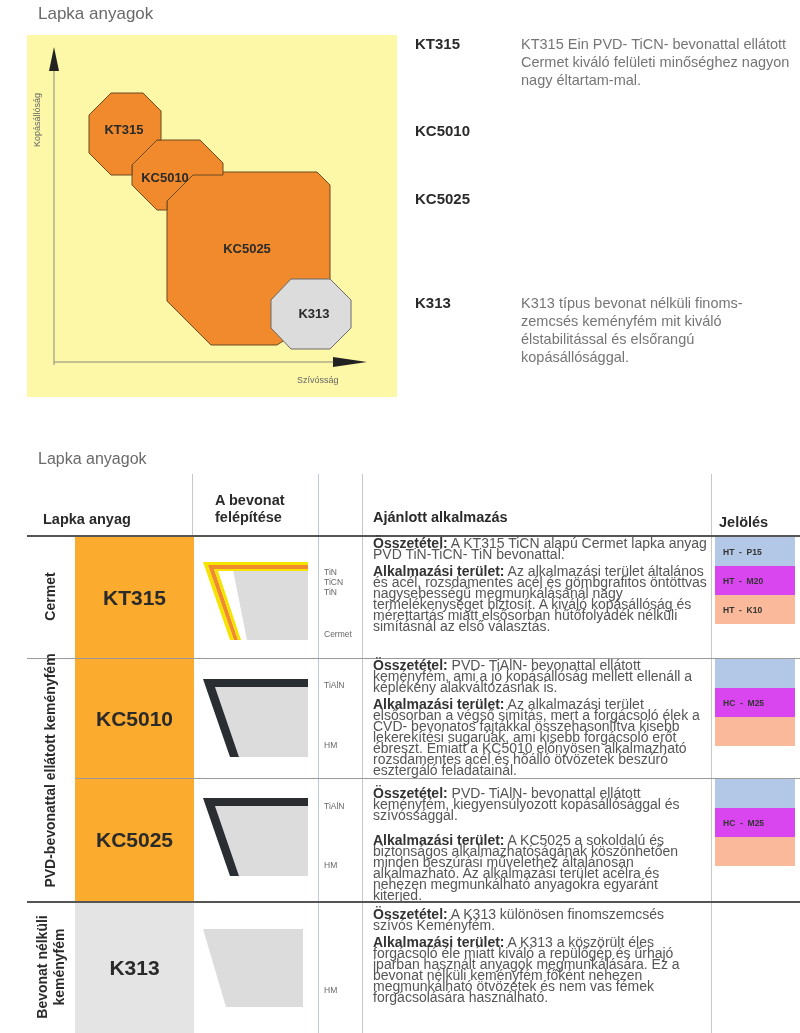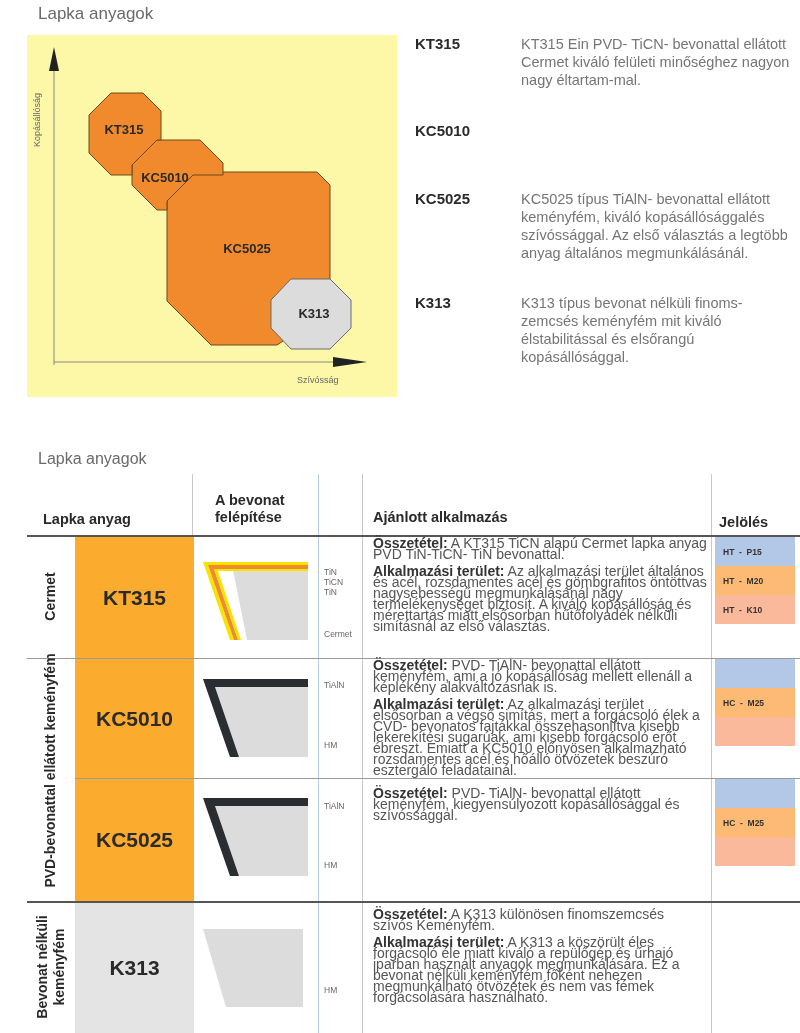--- a/index.html
+++ b/index.html
@@ -17,21 +17,21 @@
   .hdr { position: absolute; font-weight: bold; font-size: 14.5px; color: #2a2a2a; line-height: 17px; }
   .cat { position: absolute; font-weight: bold; font-size: 14px; color: #2a2a2a; transform: rotate(-90deg); transform-origin: center; white-space: nowrap; text-align: center; line-height: 17px; }
   .code-cell { position: absolute; left: 48px; width: 119px; display: flex; align-items: center; justify-content: center; font-weight: bold; font-size: 21px; color: #2a2a2a; }
   .layers { position: absolute; font-size: 8.5px; color: #666; line-height: 10px; }
   .app { position: absolute; left: 346px; width: 334px; font-size: 14px; line-height: 11px; color: #555; }
   .app p { margin-bottom: 6px; }
   .app b { color: #333; }
   .jel { position: absolute; left: 688px; width: 80px; }
   .band { height: 29px; display: flex; align-items: center; padding-left: 8px; font-weight: bold; font-size: 8.5px; color: #333; white-space: pre; }
   .band.blue { background: #b3c7e6; }
-  .band.yellow { background: #fdba74; }
+  .band.yellow { background: #d946ef; }
   .band.red { background: #f9b99a; }
   .band.dbl { flex-direction: column; align-items: flex-start; justify-content: center; line-height: 11px; }
 </style>
 </head>
 <body>
 
 <div class="title1">Lapka anyagok</div>
 
 <div class="chart-box">
   <svg width="370" height="362" viewBox="0 0 370 362">
@@ -59,21 +59,20 @@
 
 <div class="desc" style="top:35px;height:80px;">
   <div class="code">KT315</div>
   <div class="text">KT315 Ein PVD- TiCN- bevonattal ellátott Cermet kiváló felületi minőséghez nagyon nagy éltartam-mal.</div>
 </div>
 <div class="desc" style="top:122px;height:60px;">
   <div class="code">KC5010</div>
 </div>
 <div class="desc" style="top:190px;height:95px;">
   <div class="code">KC5025</div>
-  <div class="text">KC5025 típus TiAlN- bevonattal ellátott keményfém, kiváló kopásállósággalés szívóssággal. Az első választás a legtöbb anyag általános megmunkálásánál.</div>
 </div>
 <div class="desc" style="top:294px;height:80px;">
   <div class="code">K313</div>
   <div class="text">K313 típus bevonat nélküli finoms-zemcsés keményfém mit kiváló élstabilitással és elsőrangú kopásállósággal.</div>
 </div>
 
 <div class="title2">Lapka anyagok</div>
 
 <div class="table">
 
@@ -132,20 +131,21 @@
   <div class="app" style="top:64px;">
     <p><b>Összetétel:</b><span> A KT315 TiCN alapú Cermet lapka anyag PVD TiN-TiCN- TiN bevonattal.</span></p>
     <p><b>Alkalmazási terület:</b><span> Az alkalmazási terület általános és acél, rozsdamentes acél és gömbgrafitos öntöttvas nagysebességű megmunkálásánál nagy termelékenységet biztosít. A kiváló kopásállóság és mérettartás miatt elsősorban hűtőfolyadék nélküli simításnál az első választás.</span></p>
   </div>
   <div class="app" style="top:186px;">
     <p><b>Összetétel:</b><span> PVD- TiAlN- bevonattal ellátott keményfém, ami a jó kopásállóság mellett ellenáll a képlékeny alakváltozásnak is.</span></p>
     <p><b>Alkalmazási terület:</b><span> Az alkalmazási terület elsősorban a végső simítás, mert a forgácsoló élek a CVD- bevonatos fajtákkal összehasonlítva kisebb lekerekítési sugarúak, ami kisebb forgácsoló erőt ébreszt. Emiatt a KC5010 előnyösen alkalmazható rozsdamentes acél és hőálló ötvözetek beszúró esztergáló feladatainál.</span></p>
   </div>
   <div class="app" style="top:314px;">
     <p style="margin-bottom:14px;"><b>Összetétel:</b><span> PVD- TiAlN- bevonattal ellátott keményfém, kiegyensúlyozott kopásállósággal és szívóssággal.</span></p>
+    <p><b>Alkalmazási terület:</b><span> A KC5025 a sokoldalú és biztonságos alkalmazhatóságának köszönhetően minden beszúrási művelethez általánosan alkalmazható. Az alkalmazási terület acélra és nehezen megmunkálható anyagokra egyaránt kiterjed.</span></p>
   </div>
   <div class="app" style="top:435px;">
     <p><b>Összetétel:</b><span> A K313 különösen finomszemcsés szívós Keményfém.</span></p>
     <p><b>Alkalmazási terület:</b><span> A K313 a köszörült éles forgácsoló éle miatt kiváló a repülőgép és űrhajó iparban használt anyagok megmunkálására. Ez a bevonat nélküli keményfém főként nehezen megmunkálható ötvözetek és nem vas fémek forgácsolására használható.</span></p>
   </div>
 
   <div class="jel" style="top:63px;">
     <div class="band blue">HT  -  P15</div>
     <div class="band yellow">HT  -  M20</div>
     <div class="band red">HT  -  K10</div>

